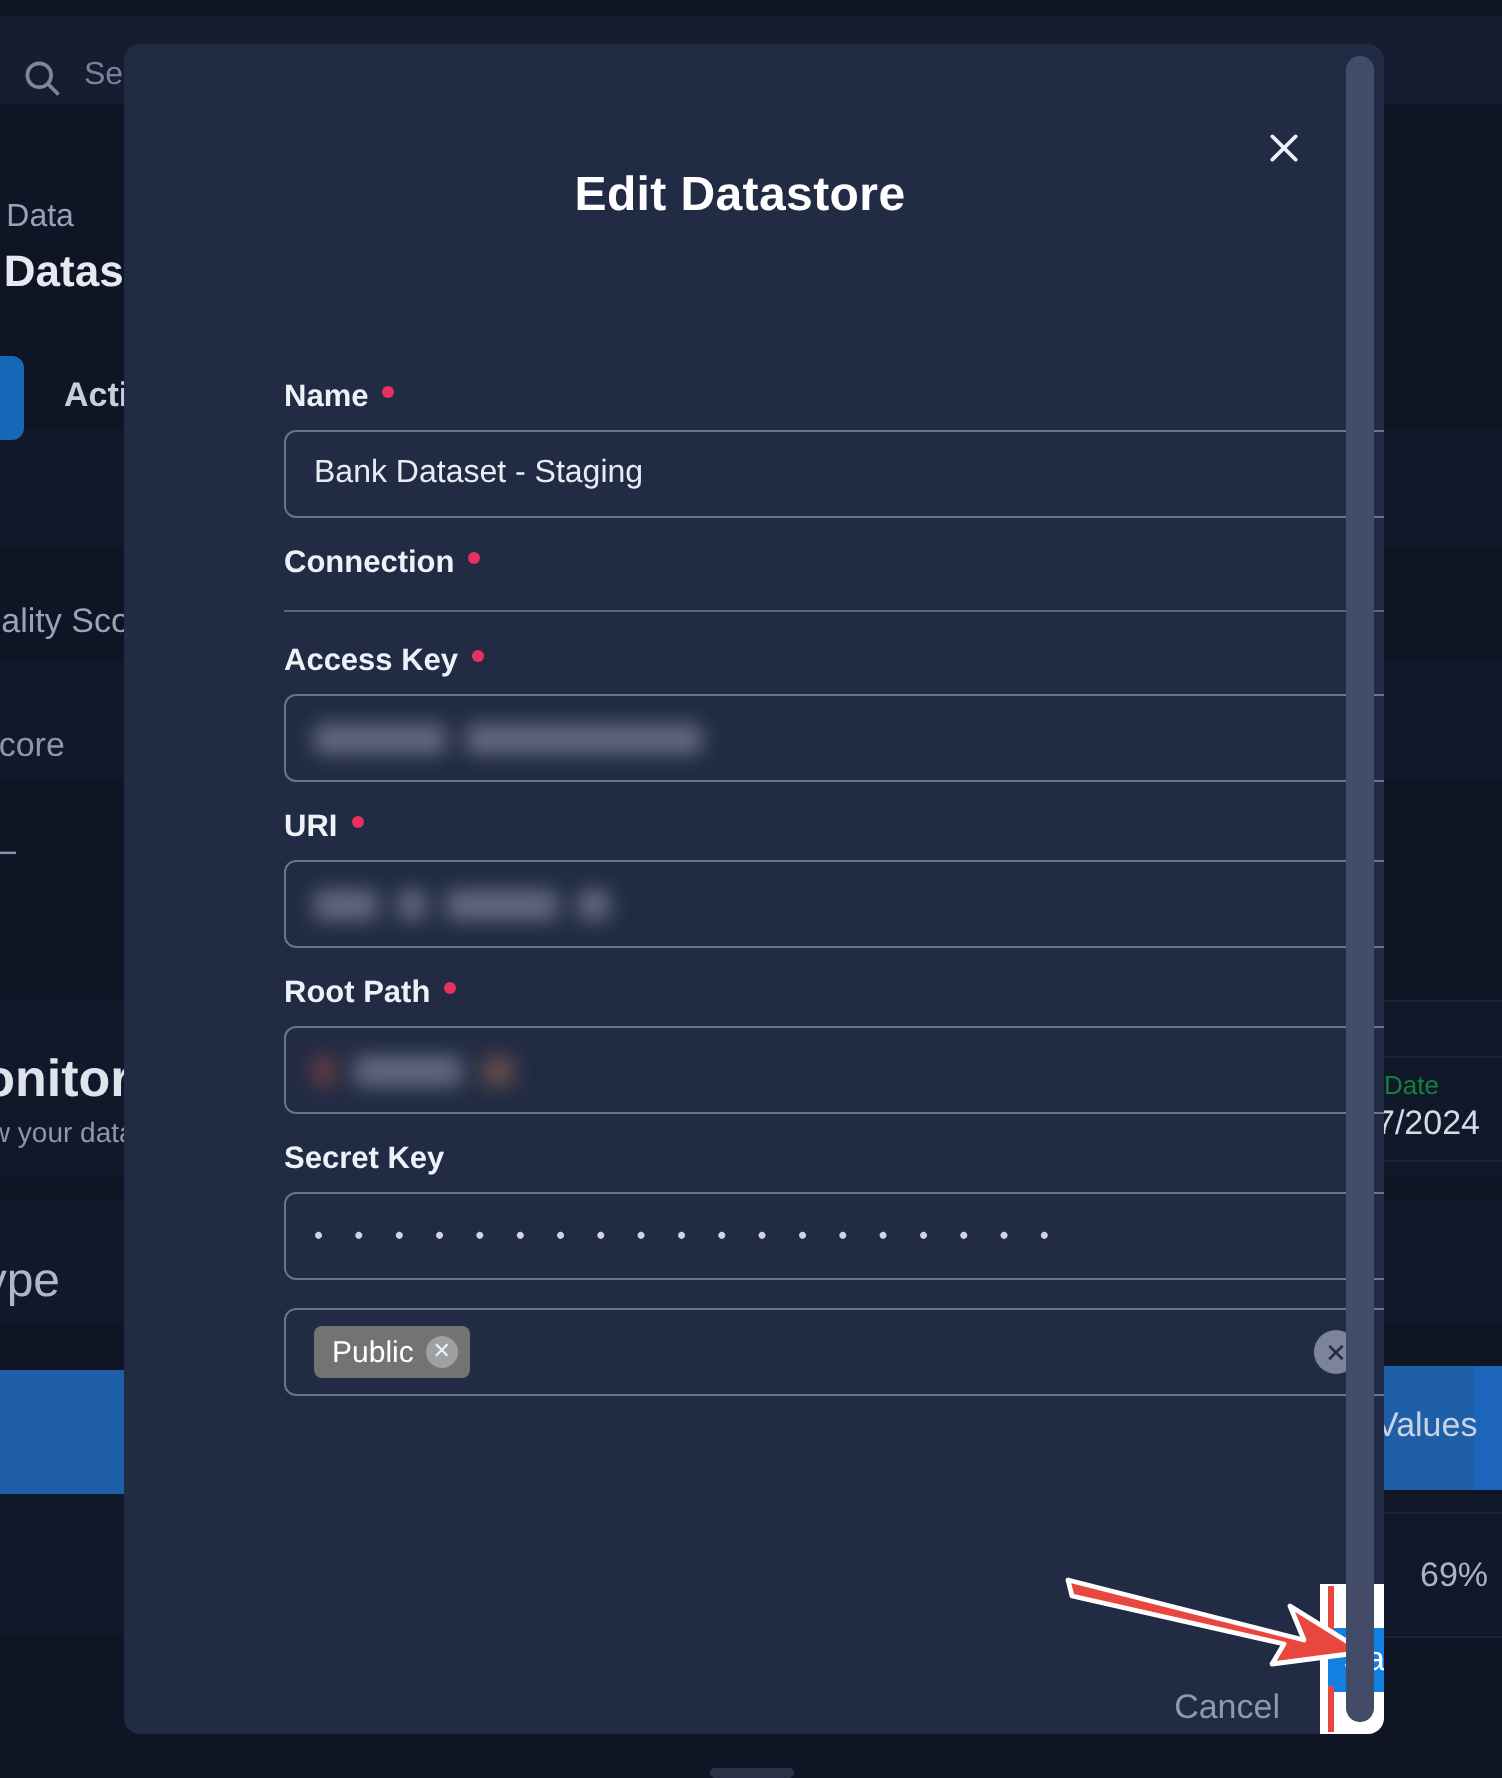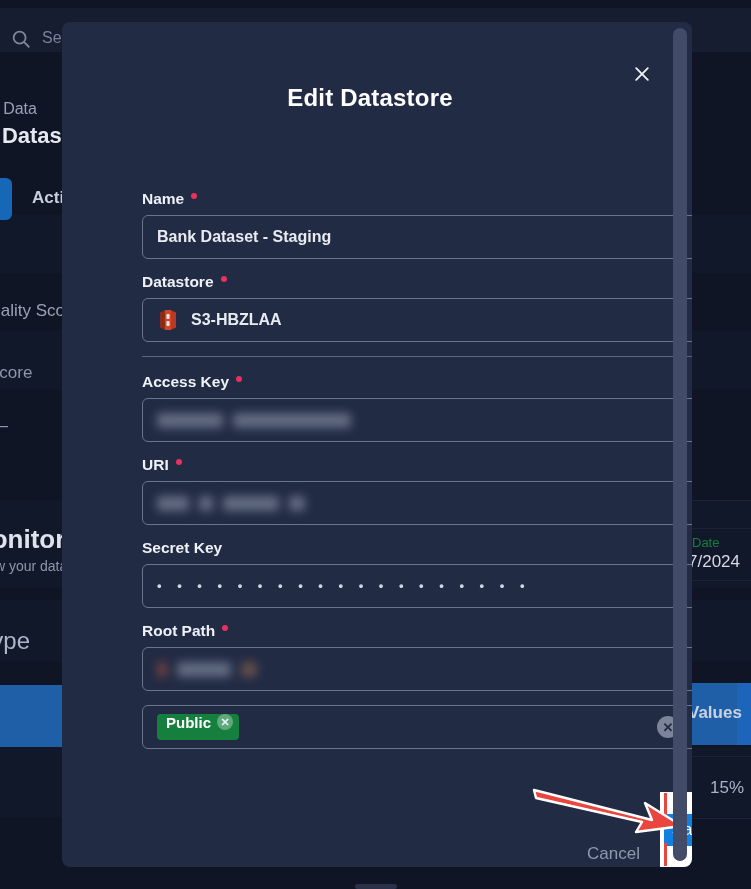--- a/index.html
+++ b/index.html
@@ -90,21 +90,21 @@
   .bg-values-bar {
     position: absolute; left: 690px; top: 683px; width: 61px; height: 62px;
     background: #1f5fa8;
   }
   .bg-values-bar .edge {
     position: absolute; right: 0; top: 0; width: 14px; height: 62px;
     background: #1d64bb;
   }
   .bg-values-text {
     position: absolute; left: 688px; top: 703px;
-    font-size: 17px; color: #c9d2e2; white-space: nowrap; font-weight: bold;
+    font-size: 17px; color: #c9d2e2; white-space: nowrap;
   }
   .bg-pct {
     position: absolute; left: 710px; top: 778px;
     font-size: 17px; color: #aab2c4; white-space: nowrap;
   }
   .bg-hline { position: absolute; left: 690px; height: 1px; background: #1c2335; width: 61px; }
   .bg-bottom-nub {
     position: absolute; left: 355px; top: 884px; width: 42px; height: 5px;
     background: #2a3247; border-radius: 3px;
   }
@@ -147,21 +147,21 @@
   .req-dot {
     width: 6px; height: 6px; border-radius: 50%;
     background: #e8315f; margin-left: 7px; margin-bottom: 7px;
   }
   .input-box {
     width: 580px; height: 44px;
     border: 1px solid #6a748d; border-radius: 6px;
     background: transparent;
     display: flex; align-items: center;
     padding: 0 14px;
-    font-size: 16px; color: #e8ebf2; font-weight: bold;
+    font-size: 16px; color: #e8ebf2;
   }
   .input-box.select { padding-right: 34px; }
 
   .ext-link {
     position: absolute; right: 10px; top: 1px;
     width: 22px; height: 22px; color: #dbe0ea; cursor: pointer;
   }
 
   
   .s3-icon { width: 22px; height: 24px; margin-right: 12px; flex: 0 0 auto; }
@@ -175,23 +175,23 @@
   .blur-val { display: flex; align-items: center; gap: 10px; filter: blur(5px); }
   .blur-chunk { height: 15px; border-radius: 3px; background: #97a0b6; opacity: .55; }
 
   .dots {
     letter-spacing: 6px; font-size: 13px; color: #cfd5e2; line-height: 44px;
   }
 
   
   .teams-box { position: relative; }
   .chip {
-    display: inline-flex; gap: 6px;
+    display: inline-flex; align-items: center; gap: 6px;
     height: 26px; padding: 0 6px 0 9px;
-    background: #15803d; border-radius: 4px;
+    background: #737373; border-radius: 4px;
     font-size: 15px; color: #ffffff;
   }
   .chip-x {
     width: 16px; height: 16px; border-radius: 50%;
     background: rgba(255,255,255,0.32);
     display: flex; align-items: center; justify-content: center;
     font-size: 11px; color: #e8f2ff; cursor: pointer; line-height: 1;
   }
   .clear-circle {
     position: absolute; right: 42px; top: 50%; transform: translateY(-50%);
@@ -269,21 +269,21 @@
   <div class="bg-hline" style="top:528px;"></div>
   <div class="bg-date-label">Date</div>
   <div class="bg-date-value">7/2024</div>
   <div class="bg-hline" style="top:580px;"></div>
 
   <div class="bg-values-bar">
       <span class="edge"></span>
     </div>
   <div class="bg-values-text">Values</div>
   <div class="bg-hline" style="top:756px;"></div>
-  <div class="bg-pct">15%</div>
+  <div class="bg-pct">69%</div>
   <div class="bg-hline" style="top:818px;"></div>
 
   <div class="bg-bottom-nub"></div>
 </div>
 
 <div id="modal">
   <div class="modal-inner">
 
     <div class="close-btn">
       <svg viewBox="0 0 24 24" width="20" height="20" fill="none" stroke="currentColor" stroke-width="2.2" stroke-linecap="round">
@@ -301,42 +301,29 @@
           <span>Name</span>
           <span class="req-dot"></span>
         </div>
         <div class="input-box">
           <span>Bank Dataset - Staging</span>
         </div>
       </div>
 
       <div class="field">
         <div class="field-label">
-          <span>Datastore</span>
+          <span>Connection</span>
           <span class="req-dot"></span>
         </div>
         <span class="ext-link">
           <svg viewBox="0 0 24 24" width="22" height="22" fill="none" stroke="currentColor" stroke-width="2" stroke-linecap="round" stroke-linejoin="round">
             <line x1="6" y1="18" x2="18" y2="6"></line>
             <polyline points="9,6 18,6 18,15"></polyline>
           </svg>
         </span>
-        <div class="input-box select">
-          <span class="s3-icon">
-            <svg viewBox="0 0 22 24" width="22" height="24">
-              <path d="M3 4.5 L8.5 2 L8.5 22 L3 19.5 Z" fill="#8c2d1c"></path>
-              <path d="M19 4.5 L13.5 2 L13.5 22 L19 19.5 Z" fill="#b83a22"></path>
-              <path d="M8 2 L14 2 L14 22 L8 22 Z" fill="#d4462a"></path>
-              <rect x="9.4" y="6" width="3.2" height="5" rx="1" fill="#f0e6e2"></rect>
-              <rect x="9.4" y="13" width="3.2" height="5" rx="1" fill="#f0e6e2"></rect>
-            </svg>
-          </span>
-          <span>S3-HBZLAA</span>
-
-        </div>
       </div>
 
       <div class="divider"></div>
 
       <div class="field">
         <div class="field-label">
           <span>Access Key</span>
           <span class="req-dot"></span>
         </div>
         <div class="input-box">
@@ -357,38 +344,38 @@
             <span class="blur-chunk" style="width:32px"></span>
             <span class="blur-chunk" style="width:14px"></span>
             <span class="blur-chunk" style="width:56px"></span>
             <span class="blur-chunk" style="width:16px"></span>
           </span>
         </div>
       </div>
 
       <div class="field">
         <div class="field-label">
-          <span>Secret Key</span>
-        </div>
-        <div class="input-box">
-          <span class="dots">•  •  •  •  •  •  •  •  •  •  •  •  •  •  •  •  •  •  •</span>
-        </div>
-      </div>
-
-      <div class="field">
-        <div class="field-label">
           <span>Root Path</span>
           <span class="req-dot"></span>
         </div>
         <div class="input-box">
           <span class="blur-val">
             <span class="blur-chunk" style="width:10px;background:#b0543f"></span>
             <span class="blur-chunk" style="width:54px"></span>
             <span class="blur-chunk" style="width:16px;background:#9b6b52"></span>
           </span>
+        </div>
+      </div>
+
+      <div class="field">
+        <div class="field-label">
+          <span>Secret Key</span>
+        </div>
+        <div class="input-box">
+          <span class="dots">•  •  •  •  •  •  •  •  •  •  •  •  •  •  •  •  •  •  •</span>
         </div>
       </div>
 
       <div class="field">
         <div class="input-box teams-box">
           <span class="chip">
             <span>Public</span>
             <span class="chip-x">✕</span>
           </span>
           <span class="clear-circle">✕</span>

